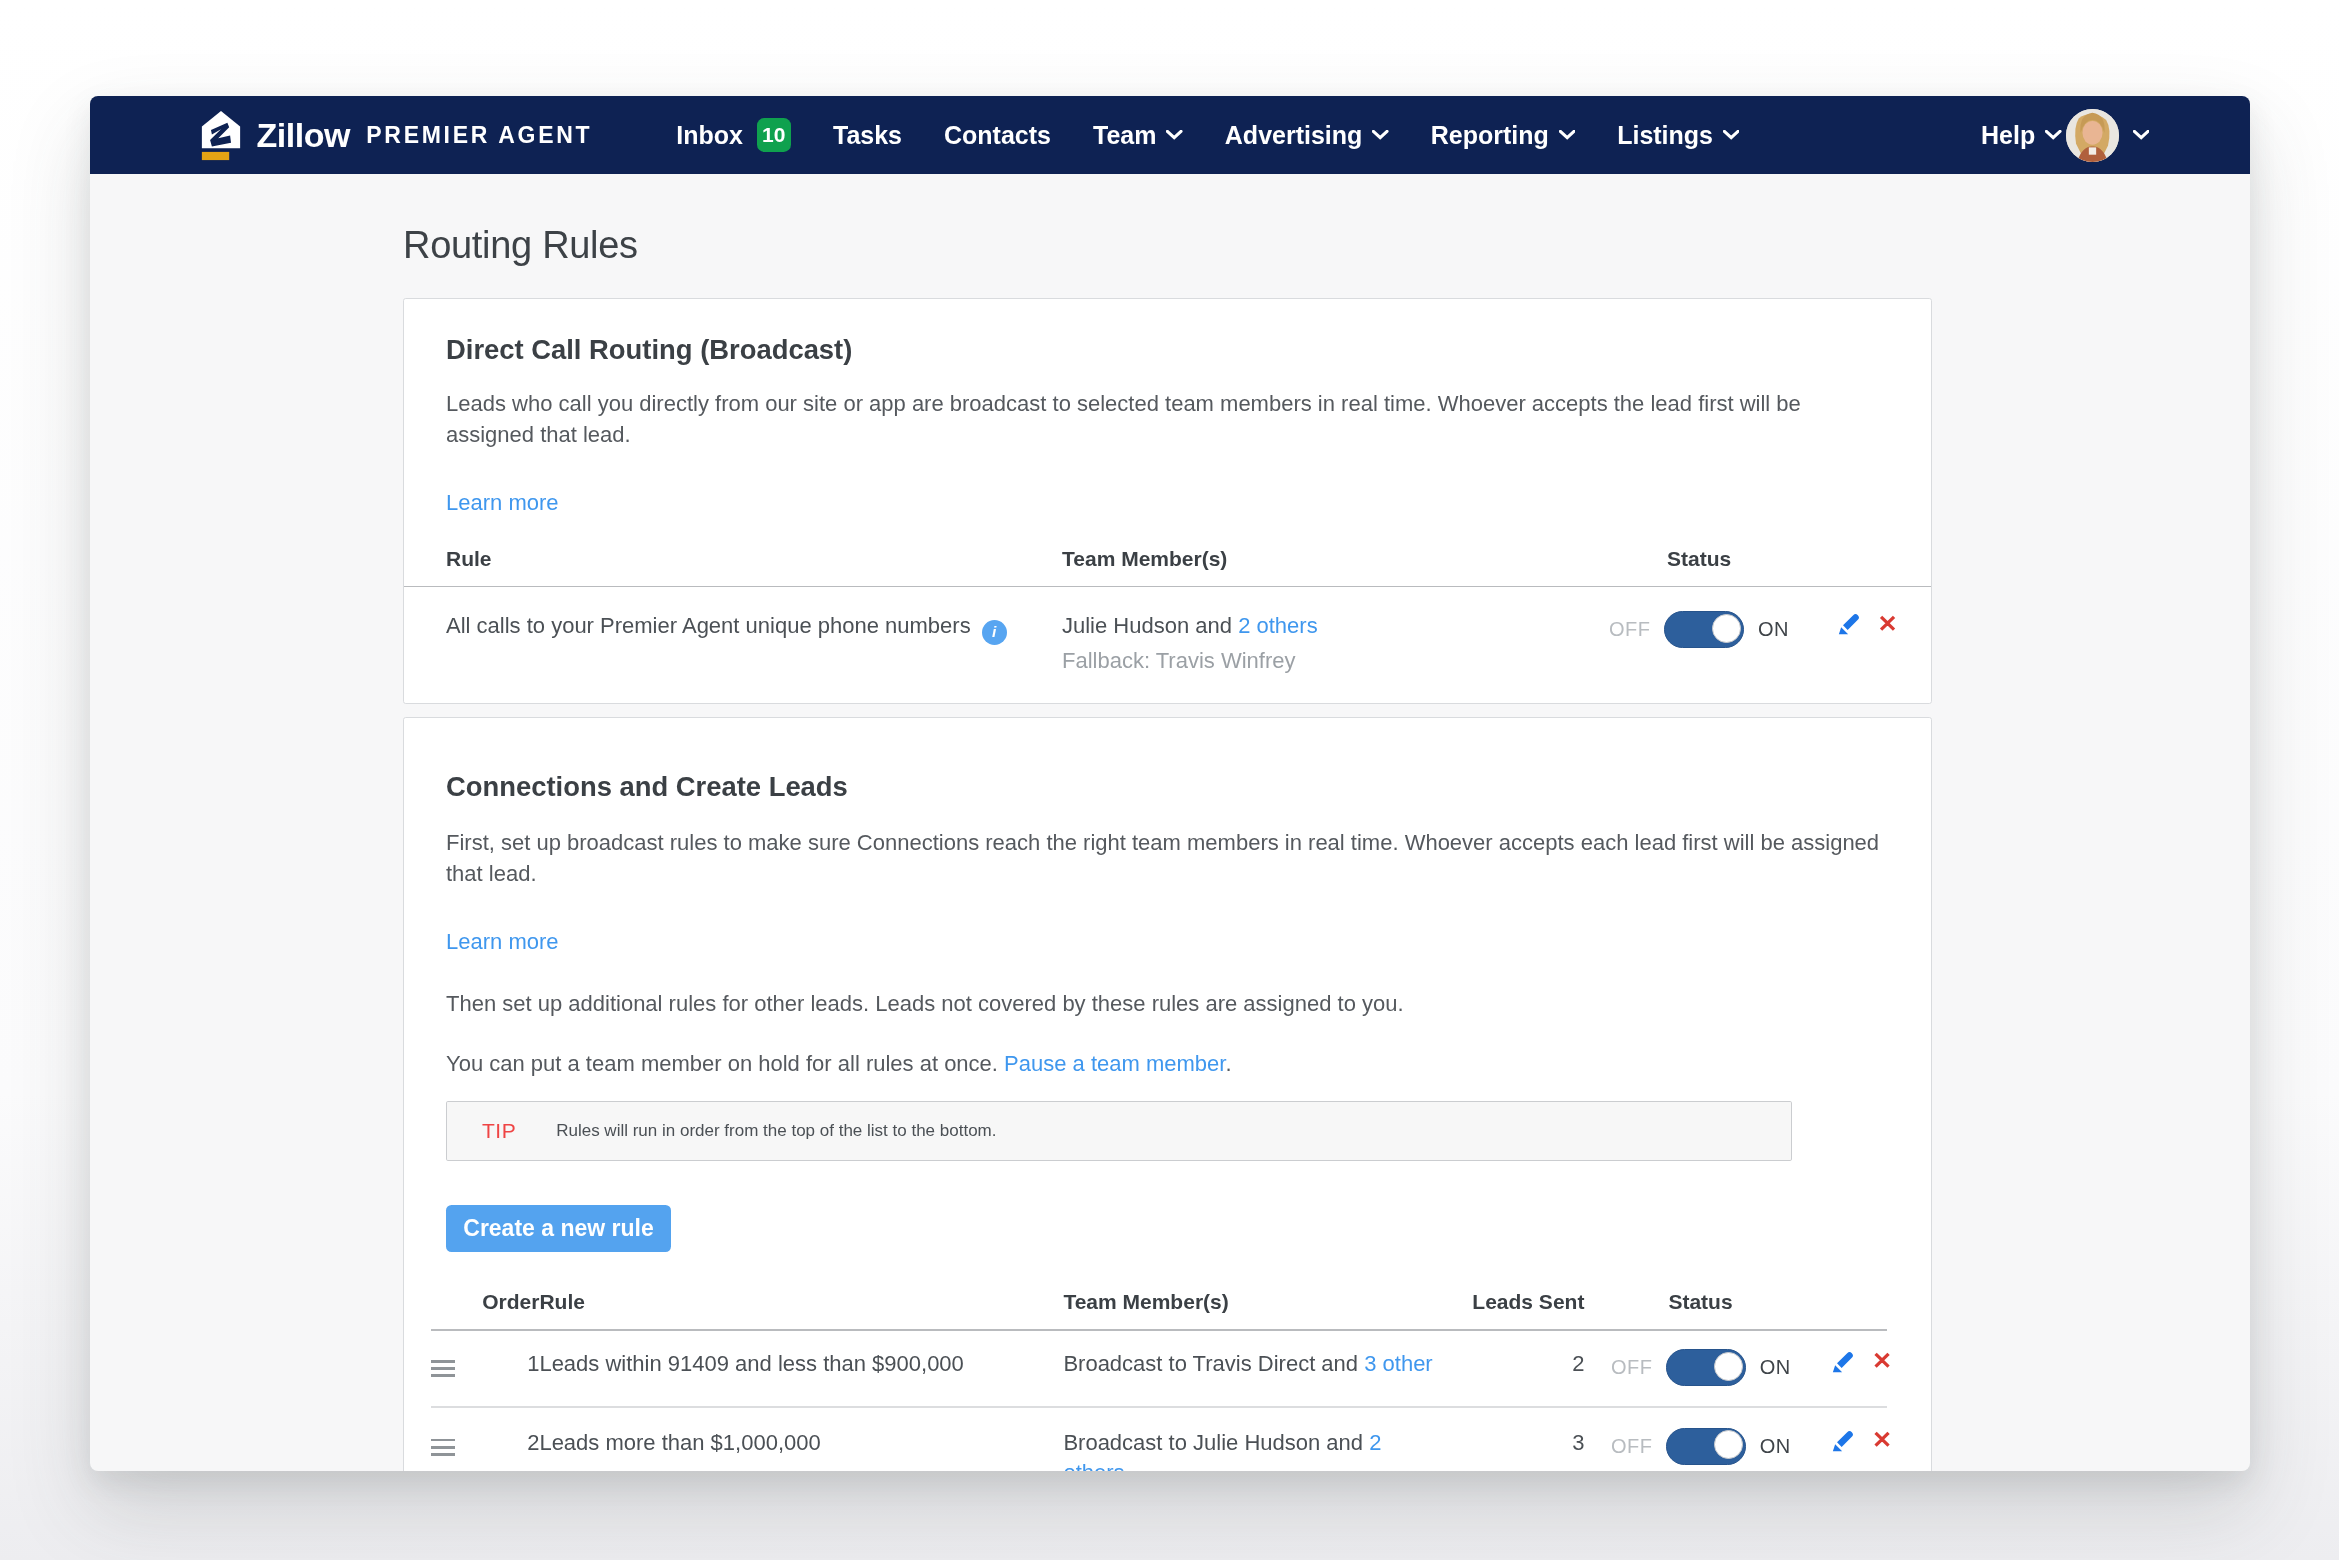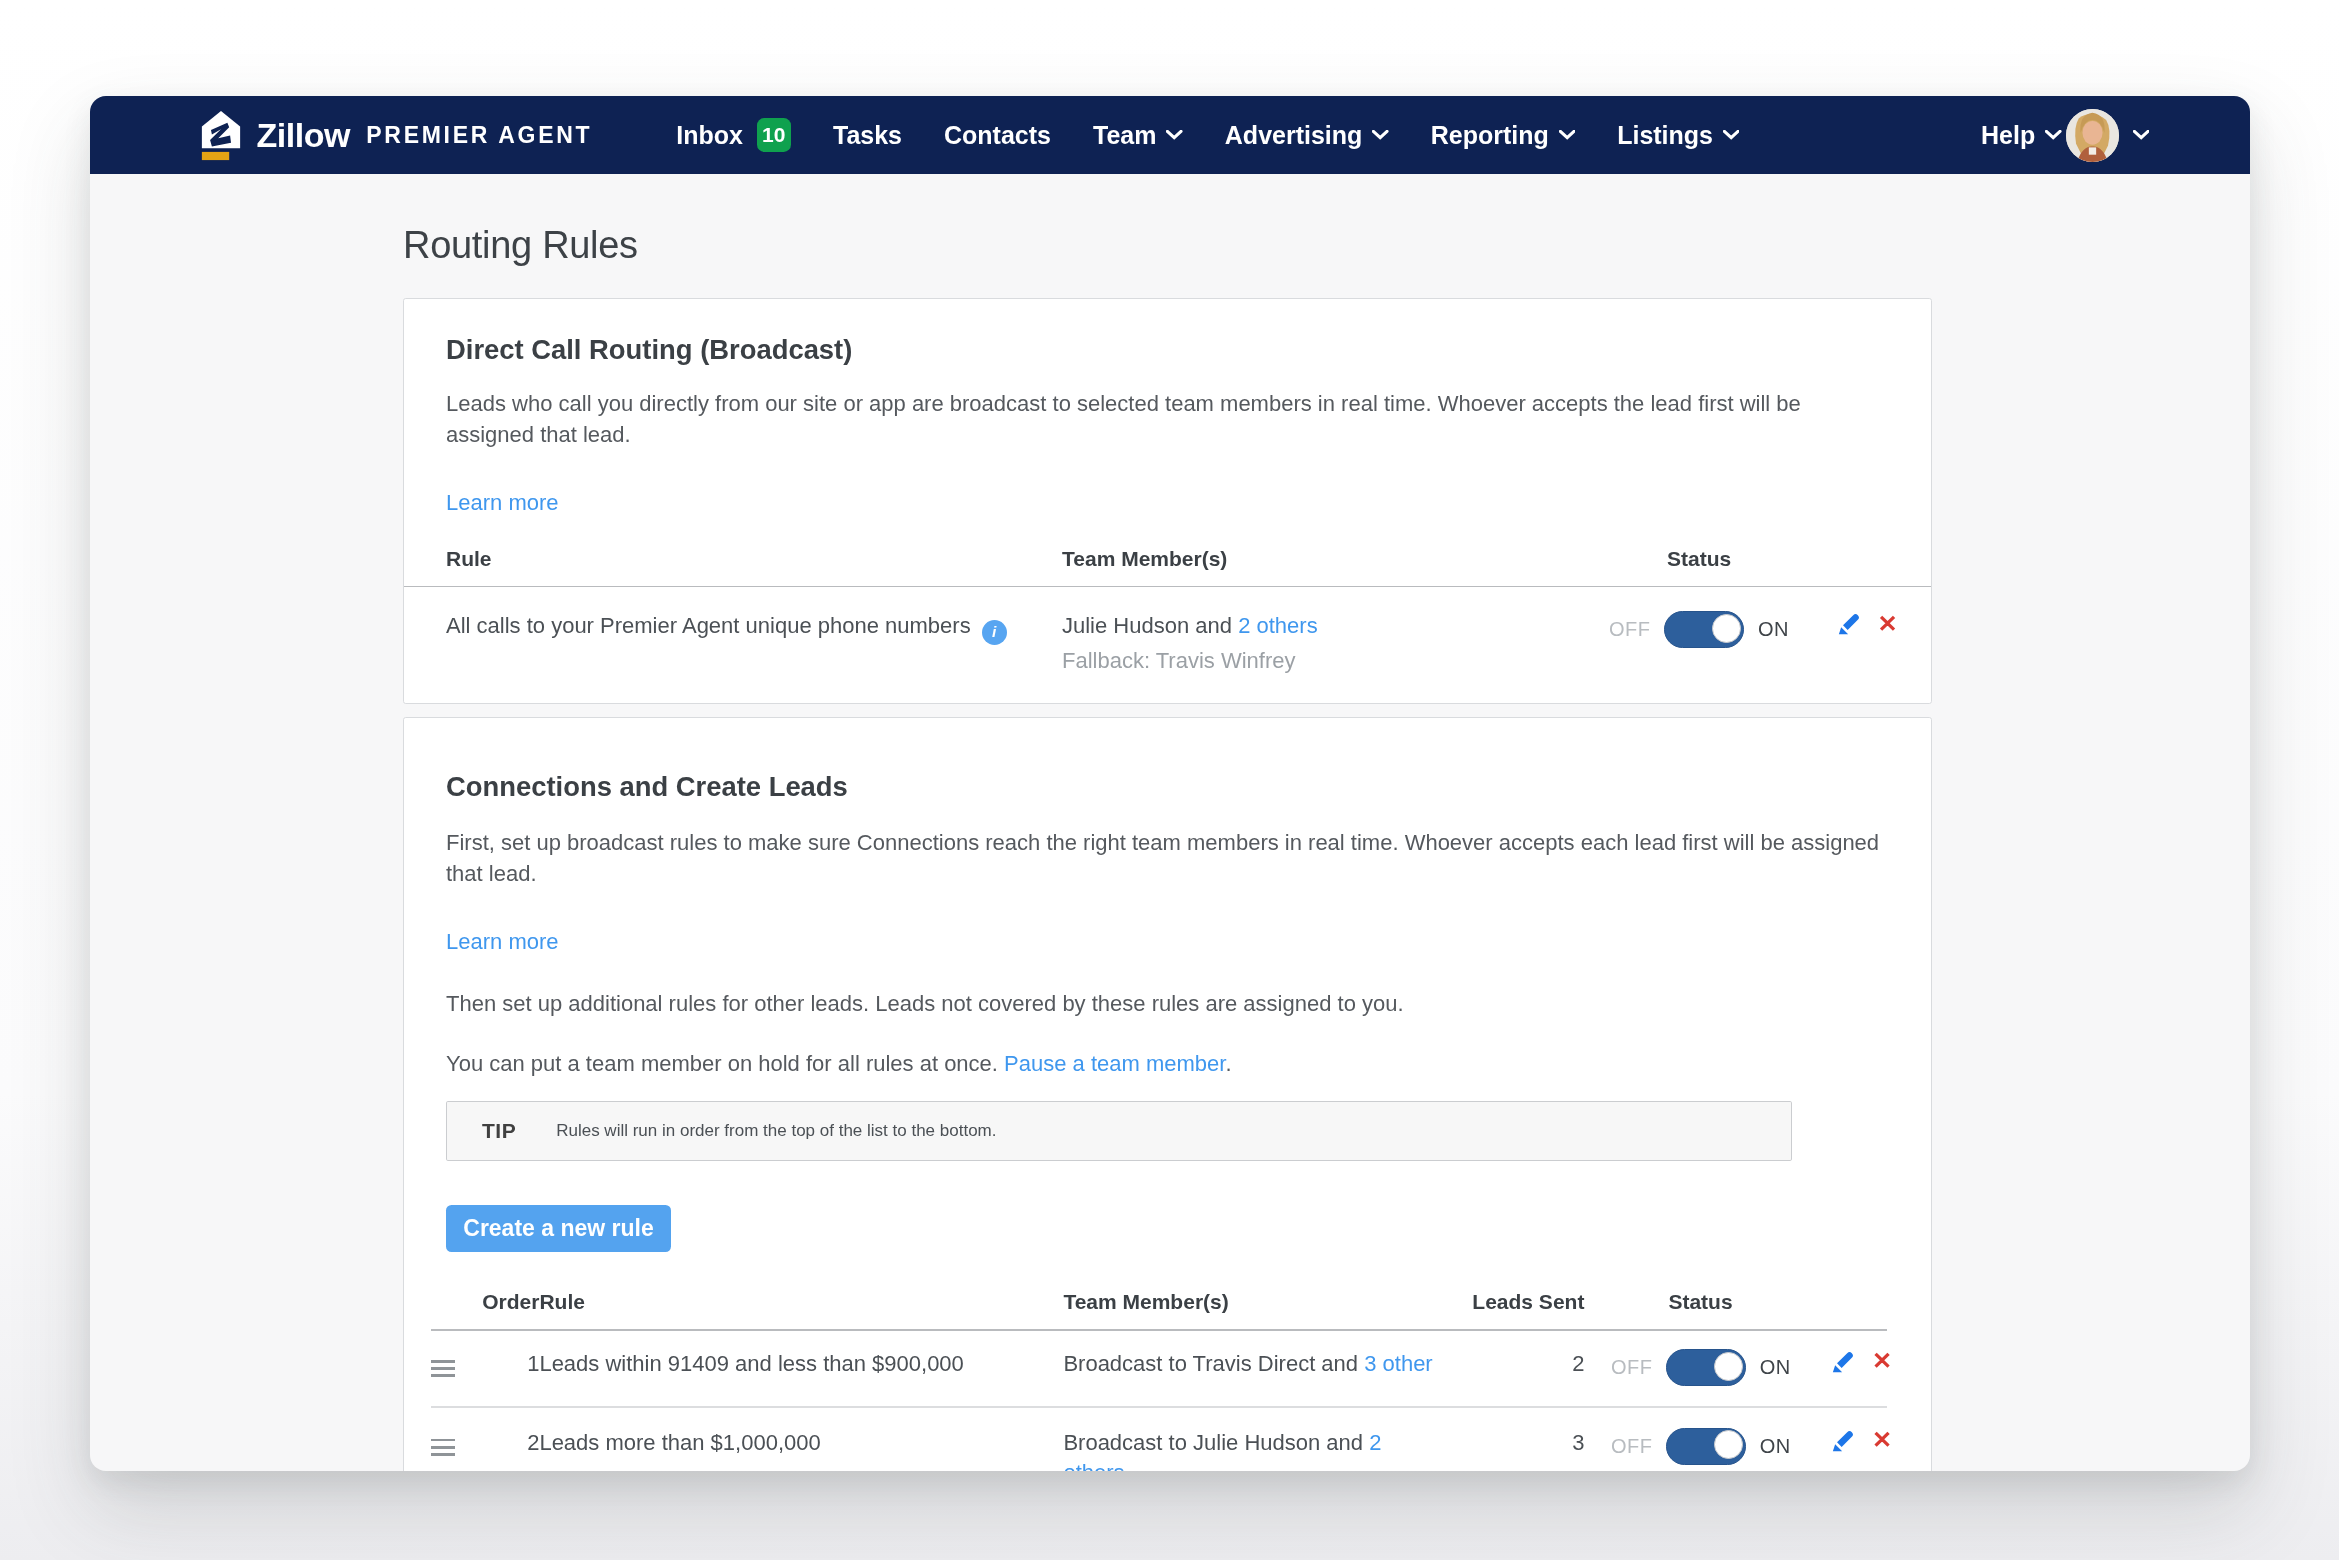--- a/index.html
+++ b/index.html
@@ -4,21 +4,21 @@
 <style>
   * { margin:0; padding:0; box-sizing:border-box; }
   html,body { width:2339px; height:1561px; }
   body {
     font-family:"Liberation Sans", sans-serif;
     background:linear-gradient(180deg,#ffffff 0%,#fbfbfc 70%,#ededf0 100%);
     position:relative;
   }
   .window {
     position:absolute; left:90px; top:96px; width:2160px; height:1375px;
-    background:#f7f7f8; border-radius:16px; overflow:hidden;
+    background:#f7f7f8; border-radius:8px; overflow:hidden;
     box-shadow:0 37px 82px rgba(60,64,67,0.18), 0 11px 27.4px rgba(60,64,67,0.10);
   }
   
   .navbar {
     height:78px; background:#0e2253; display:flex; align-items:center;
     padding:0 101px 0 110px; color:#fff;
   }
   .brand { display:flex; align-items:center; gap:14.6px; }
   .brand-logo { width:42px; height:51px; }
   .brand-word { font-size:34px; font-weight:800; letter-spacing:-0.5px; }
@@ -79,21 +79,21 @@
     vertical-align:-3.7px; cursor:pointer;
   }
   .drag-handle { display:inline-flex; flex-direction:column; gap:4.6px; padding-top:11px; cursor:grab; }
   .drag-handle i { display:block; width:24px; height:2.7px; background:#8f9498; }
   
   .tip-box {
     margin:0 42px; margin-top:22px; width:1346px; height:60px;
     background:#f7f7f7; border:1.8px solid #cbcdd0; border-radius:1.8px;
     display:flex; align-items:center; padding:0 35px; gap:40px;
   }
-  .tip-label { font-size:21px; font-weight:700; color:#404040; letter-spacing:0.5px; }
+  .tip-label { font-size:21px; font-weight:400; color:#ef4444; letter-spacing:0.5px; }
   .tip-text  { font-size:17px; color:#4b5055; }
   .create-btn {
     margin:44px 0 0 42px; width:225px; height:47px; background:#54a3ef; color:#fff;
     border:none; border-radius:5.5px; font-size:23px; font-weight:600;
     font-family:"Liberation Sans", sans-serif; cursor:pointer;
   }
 </style>
 </head>
 <body>
 

